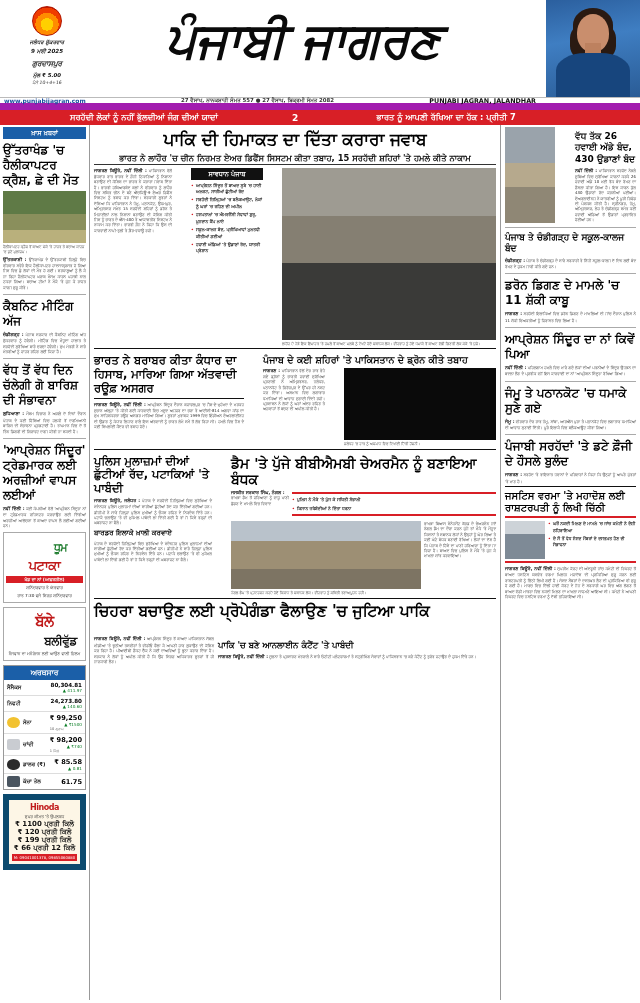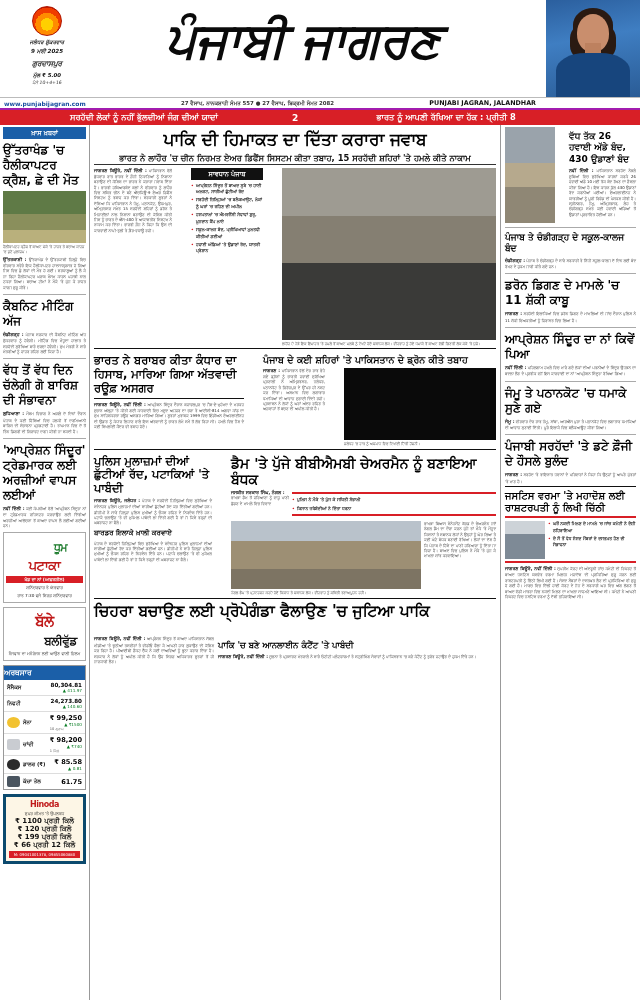--- a/index.html
+++ b/index.html
@@ -34,21 +34,21 @@
   .mh-photo .hair { position:absolute; left:50%; top:8px; transform:translateX(-50%);
     width:40px; height:34px; border-radius:50% 50% 30% 30%; background:#2a1a12; }
   .mh-photo .hair2 { position:absolute; left:50%; top:22px; transform:translateX(-50%);
     width:46px; height:40px; border-radius:40%; background:#2a1a12; z-index:0; }
   .mh-photo .body { position:absolute; left:50%; bottom:0; transform:translateX(-50%);
     width:74px; height:44px; border-radius:40% 40% 0 0; background:#17457d; z-index:2; }
   .mh-photo .neck { position:absolute; left:50%; bottom:40px; transform:translateX(-50%);
     width:16px; height:14px; background:#bd815f; z-index:1; }
 
   
-  .urlbar { position:relative; height:13px; border-top:1px solid #bbb; border-bottom:2px solid #a21caf;
+  .urlbar { position:relative; height:13px; border-top:1px solid #bbb; border-bottom:7px solid #a21caf;
     background:#fff; display:flex; align-items:center; padding:0 4px; }
   .urlbar .site { font-size:6px; font-weight:bold; color:#1a4fa0; }
   .urlbar .dates { flex:1; text-align:center; font-size:5.4px; color:#333; font-weight:bold; }
   .urlbar .edition { font-size:6.4px; font-weight:bold; color:#111; padding-right:100px; }
 
   
   .redbar { height:15px; background:#d81f26; display:flex; align-items:center; color:#fff; }
   .redbar .l { flex:1; text-align:center; font-size:8.3px; font-weight:bold; padding-left:10px; }
   .redbar .num { font-size:9px; font-weight:bold; padding:0 14px; }
   .redbar .r { flex:1; text-align:center; font-size:8.3px; font-weight:bold; padding-right:60px; }
@@ -87,37 +87,37 @@
   .sect-head.xxl { font-size:15.5px; }
   .rule-red { border-top:2px solid #d81f26; margin:2px 0 3px; }
   .rule-blk { border-top:1px solid #111; margin:2px 0 3px; }
 
   .bullets { font-size:4.3px; line-height:1.5; color:#111; font-weight:bold; }
   .bullets div { padding-left:5px; position:relative; margin-bottom:2px; }
   .bullets div:before { content:"•"; position:absolute; left:0; color:#d81f26; }
 
   
   .mkt { border:1px solid #999; margin-top:4px; }
-  .mkt-head { background:#1b5fa8; color:#fff; text-align:left; font-size:7.5px;
-    font-weight:bold; padding:2px 0; }
+  .mkt-head { background:#1b5fa8; color:#fff; text-align:center; font-size:7.5px;
+    font-weight:bold; padding:2px 16px; }
   .mkt-row { display:flex; align-items:center; border-bottom:1px solid #ddd;
     padding:2px 3px; gap:3px; }
   .mkt-ic { width:13px; height:11px; flex:none; border-radius:2px; }
   .mkt-nm { font-size:5.4px; font-weight:bold; color:#111; flex:1; }
   .mkt-vl { font-size:6.6px; font-weight:bold; color:#000; text-align:right; }
   .mkt-ch { font-size:4.2px; color:#0a7d25; text-align:right; }
   .mkt-sub { font-size:3.6px; color:#555; }
 
   .adbox { border:1px solid #aaa; margin-top:4px; text-align:center; padding:3px 2px; }
   .ad-brand { font-size:11px; font-weight:bold; color:#1a7a2a; letter-spacing:-.5px;margin-left:32px; }
   .ad-brand2 { font-size:13px; font-weight:bold; color:#c01a1a; letter-spacing:-.5px; }
   .ad-line { font-size:4.2px; color:#222; margin-top:2px; line-height:1.4; }
   .ad-red { background:#d81f26; color:#fff; font-size:4.4px; padding:1px 0; margin-top:2px; font-weight:bold;}
 
-  .ad-bottom { border:3px solid #0c4a6e; margin-top:4px; background:#fdf6e6; padding:3px; text-align:center; }
+  .ad-bottom { border:6px solid #0c4a6e; margin-top:4px; background:#fdf6e6; padding:3px; text-align:center; }
   .ad-bottom .price { font-size:7px; font-weight:bold; color:#111; }
   .ad-bottom .ftr { background:#d81f26; color:#fff; font-size:3.8px; padding:1px 0; margin-top:2px; }
 
   .photo-people { background:
      linear-gradient(to bottom, #9aa3ab 0 38%, #b6a98d 38% 62%, #8f8775 62% 100%); }
   .photo-night { background:#0a0a0a; }
   .photo-crowd { background: linear-gradient(to bottom,#b9c2cb 0 30%,#9d8f74 30% 70%,#7d7463 70% 100%); }
   .photo-rubble { background: linear-gradient(to bottom,#9e9b92 0 28%,#857f72 28% 55%,#3a3a38 55% 100%); }
   .photo-portrait { background: linear-gradient(to bottom,#cdd3d8 0 35%,#7e8a96 35% 100%); }
   .photo-heli { background: linear-gradient(to bottom,#5f7a46 0 45%,#8a8f5c 45% 75%,#b9b07c 75% 100%); }
@@ -150,21 +150,21 @@
 
   <div class="urlbar">
     <div class="site">www.punjabijagran.com</div>
     <div class="dates">27 ਵੈਸਾਖ, ਨਾਨਕਸ਼ਾਹੀ ਸੰਮਤ 557   ● 27 ਵੈਸਾਖ, ਬਿਕ੍ਰਮੀ ਸੰਮਤ 2082</div>
     <div class="edition">PUNJABI JAGRAN, JALANDHAR</div>
   </div>
 
   <div class="redbar">
     <div class="l">ਸਰਹੱਦੀ ਲੋਕਾਂ ਨੂੰ ਨਹੀਂ ਭੁੱਲਦੀਆਂ ਜੰਗ ਦੀਆਂ ਯਾਦਾਂ</div>
     <div class="num">2</div>
-    <div class="r">ਭਾਰਤ ਨੂੰ ਆਪਣੀ ਰੱਖਿਆ ਦਾ ਹੱਕ : ਪ੍ਰੀਤੀ 8</div>
+    <div class="r">ਭਾਰਤ ਨੂੰ ਆਪਣੀ ਰੱਖਿਆ ਦਾ ਹੱਕ : ਪ੍ਰੀਤੀ 7</div>
   </div>
 
   <div class="content">
 
     <div class="col-left">
       <div class="kicker">ਖ਼ਾਸ ਖ਼ਬਰਾਂ</div>
 
       <div>
         <div class="sb-head">ਉੱਤਰਾਖੰਡ 'ਚ ਹੈਲੀਕਾਪਟਰ ਕ੍ਰੈਸ਼, ਛੇ ਦੀ ਮੌਤ</div>
         <div class="photo photo-heli" style="height:52px"></div>
@@ -396,21 +396,21 @@
             <div class="ntext dense">
               <span class="byline">ਜਾਗਰਣ ਬਿਊਰੋ, ਨਵੀਂ ਦਿੱਲੀ :</span>
               <span>ਸੂਚਨਾ ਤੇ ਪ੍ਰਸਾਰਣ ਮੰਤਰਾਲੇ ਨੇ ਸਾਰੇ ਓਟੀਟੀ ਪਲੇਟਫਾਰਮਾਂ ਤੇ ਸਟ੍ਰੀਮਿੰਗ ਸੇਵਾਵਾਂ ਨੂੰ ਪਾਕਿਸਤਾਨ 'ਚ ਬਣੇ ਕੰਟੈਂਟ ਨੂੰ ਤੁਰੰਤ ਹਟਾਉਣ ਦੇ ਹੁਕਮ ਦਿੱਤੇ ਹਨ।</span>
             </div>
           </div>
         </div>
       </div>
     </div>
 
     <div class="col-right">
-      <div class="mid-grid" style="gap:14px">
+      <div class="mid-grid" style="gap:20px">
         <div style="width:50px">
           <div class="photo photo-people" style="height:96px"></div>
         </div>
         <div style="flex:1">
           <div class="sb-head big">ਵੱਧ ਤੱਕ 26 ਹਵਾਈ ਅੱਡੇ ਬੰਦ, 430 ਉਡਾਣਾਂ ਬੰਦ</div>
           <div class="ntext dense">
             <span class="byline">ਨਵੀਂ ਦਿੱਲੀ :</span>
             <span>ਪਾਕਿਸਤਾਨ ਸਰਹੱਦ ਨੇੜਲੇ ਸੂਬਿਆਂ ਵਿਚ ਸੁਰੱਖਿਆ ਕਾਰਨਾਂ ਕਰਕੇ 26 ਹਵਾਈ ਅੱਡੇ 10 ਮਈ ਤੱਕ ਬੰਦ ਰੱਖਣ ਦਾ ਫ਼ੈਸਲਾ ਕੀਤਾ ਗਿਆ ਹੈ। ਇਸ ਕਾਰਨ ਕੁੱਲ 430 ਉਡਾਣਾਂ ਰੱਦ ਕਰਨੀਆਂ ਪਈਆਂ। ਏਅਰਲਾਈਨਜ਼ ਨੇ ਯਾਤਰੀਆਂ ਨੂੰ ਪੂਰੀ ਰਿਫੰਡ ਦੀ ਪੇਸ਼ਕਸ਼ ਕੀਤੀ ਹੈ। ਸ੍ਰੀਨਗਰ, ਜੰਮੂ, ਅੰਮ੍ਰਿਤਸਰ, ਲੇਹ ਤੇ ਚੰਡੀਗੜ੍ਹ ਸਮੇਤ ਕਈ ਹਵਾਈ ਅੱਡਿਆਂ ਤੋਂ ਉਡਾਣਾਂ ਪ੍ਰਭਾਵਿਤ ਹੋਈਆਂ ਹਨ।</span>
           </div>
         </div>

